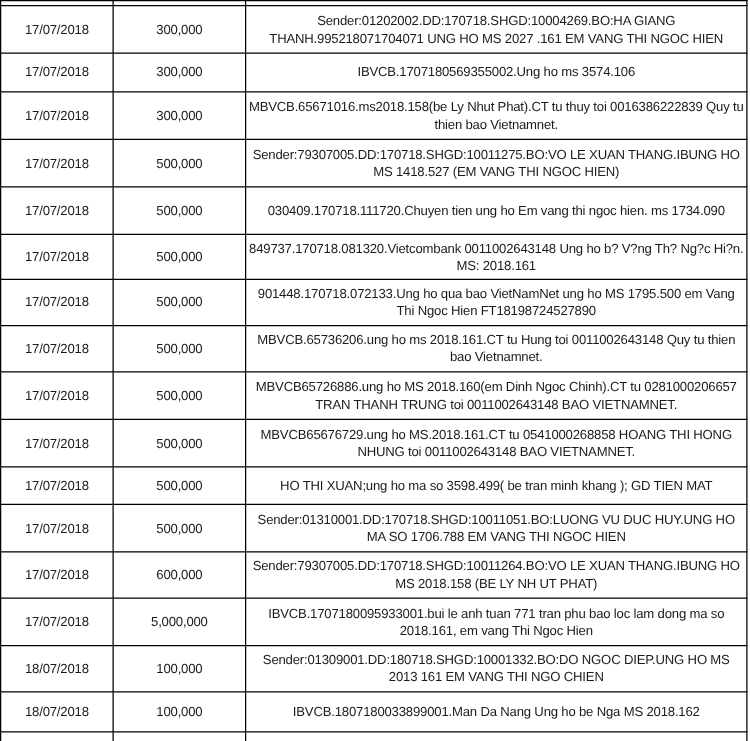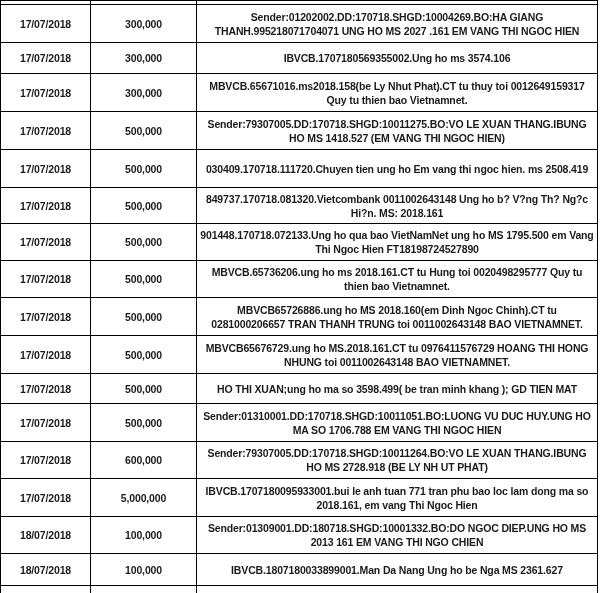--- a/index.html
+++ b/index.html
@@ -13,21 +13,21 @@
     background:var(--bg);
     font-family:"Liberation Sans", sans-serif;
     overflow:hidden;
     position:relative;
   }
   table.ledger{
     border-collapse:collapse;
     table-layout:fixed;
     width:597px;
     position:absolute;
-    left:0;top:0;font-weight:bold;
+    left:0;top:0;
   }
   table.ledger td{
     border:1.5px solid var(--border);
     color:var(--text);
     font-size:10.5px;
     letter-spacing:-0.15px;
     text-align:center;
     vertical-align:middle;
     padding:0 2px;
     overflow:hidden;
@@ -63,86 +63,86 @@
     <td class="td-desc">Sender:01202002.DD:170718.SHGD:10004269.BO:HA GIANG THANH.995218071704071 UNG HO MS 2027 .161 EM VANG THI NGOC HIEN</td>
   </tr>
       <tr class="data-row" style="height: 31px;">
     <td class="td-date">17/07/2018</td>
     <td class="td-amount">300,000</td>
     <td class="td-desc">IBVCB.1707180569355002.Ung ho ms 3574.106</td>
   </tr>
       <tr class="data-row" style="height: 38px;">
     <td class="td-date">17/07/2018</td>
     <td class="td-amount">300,000</td>
-    <td class="td-desc">MBVCB.65671016.ms2018.158(be Ly Nhut Phat).CT tu thuy toi 0012649159317 Quy tu thien bao Vietnamnet.</td>
+    <td class="td-desc">MBVCB.65671016.ms2018.158(be Ly Nhut Phat).CT tu thuy toi 0016386222839 Quy tu thien bao Vietnamnet.</td>
   </tr>
       <tr class="data-row" style="height: 38px;">
     <td class="td-date">17/07/2018</td>
     <td class="td-amount">500,000</td>
     <td class="td-desc">Sender:79307005.DD:170718.SHGD:10011275.BO:VO LE XUAN THANG.IBUNG HO MS 1418.527 (EM VANG THI NGOC HIEN)</td>
   </tr>
       <tr class="data-row" style="height: 38px;">
     <td class="td-date">17/07/2018</td>
     <td class="td-amount">500,000</td>
-    <td class="td-desc">030409.170718.111720.Chuyen tien ung ho Em vang thi ngoc hien. ms 2508.419</td>
+    <td class="td-desc">030409.170718.111720.Chuyen tien ung ho Em vang thi ngoc hien. ms 1734.090</td>
   </tr>
       <tr class="data-row" style="height: 36px;">
     <td class="td-date">17/07/2018</td>
     <td class="td-amount">500,000</td>
     <td class="td-desc">849737.170718.081320.Vietcombank 0011002643148 Ung ho b? V?ng Th? Ng?c Hi?n. MS: 2018.161</td>
   </tr>
       <tr class="data-row" style="height: 37px;">
     <td class="td-date">17/07/2018</td>
     <td class="td-amount">500,000</td>
     <td class="td-desc">901448.170718.072133.Ung ho qua bao VietNamNet ung ho MS 1795.500 em Vang Thi Ngoc Hien FT18198724527890</td>
   </tr>
       <tr class="data-row" style="height: 37px;">
     <td class="td-date">17/07/2018</td>
     <td class="td-amount">500,000</td>
-    <td class="td-desc">MBVCB.65736206.ung ho ms 2018.161.CT tu Hung toi 0020498295777 Quy tu thien bao Vietnamnet.</td>
+    <td class="td-desc">MBVCB.65736206.ung ho ms 2018.161.CT tu Hung toi 0011002643148 Quy tu thien bao Vietnamnet.</td>
   </tr>
       <tr class="data-row" style="height: 38px;">
     <td class="td-date">17/07/2018</td>
     <td class="td-amount">500,000</td>
     <td class="td-desc">MBVCB65726886.ung ho MS 2018.160(em Dinh Ngoc Chinh).CT tu 0281000206657 TRAN THANH TRUNG toi 0011002643148 BAO VIETNAMNET.</td>
   </tr>
       <tr class="data-row" style="height: 38px;">
     <td class="td-date">17/07/2018</td>
     <td class="td-amount">500,000</td>
-    <td class="td-desc">MBVCB65676729.ung ho MS.2018.161.CT tu 0976411576729 HOANG THI HONG NHUNG toi 0011002643148 BAO VIETNAMNET.</td>
+    <td class="td-desc">MBVCB65676729.ung ho MS.2018.161.CT tu 0541000268858 HOANG THI HONG NHUNG toi 0011002643148 BAO VIETNAMNET.</td>
   </tr>
       <tr class="data-row" style="height: 30px;">
     <td class="td-date">17/07/2018</td>
     <td class="td-amount">500,000</td>
     <td class="td-desc">HO THI XUAN;ung ho ma so 3598.499( be tran minh khang ); GD TIEN MAT</td>
   </tr>
       <tr class="data-row" style="height: 38px;">
     <td class="td-date">17/07/2018</td>
     <td class="td-amount">500,000</td>
     <td class="td-desc">Sender:01310001.DD:170718.SHGD:10011051.BO:LUONG VU DUC HUY.UNG HO MA SO 1706.788 EM VANG THI NGOC HIEN</td>
   </tr>
       <tr class="data-row" style="height: 37px;">
     <td class="td-date">17/07/2018</td>
     <td class="td-amount">600,000</td>
-    <td class="td-desc">Sender:79307005.DD:170718.SHGD:10011264.BO:VO LE XUAN THANG.IBUNG HO MS 2728.918 (BE LY NH UT PHAT)</td>
+    <td class="td-desc">Sender:79307005.DD:170718.SHGD:10011264.BO:VO LE XUAN THANG.IBUNG HO MS 2018.158 (BE LY NH UT PHAT)</td>
   </tr>
       <tr class="data-row" style="height: 38px;">
     <td class="td-date">17/07/2018</td>
     <td class="td-amount">5,000,000</td>
     <td class="td-desc">IBVCB.1707180095933001.bui le anh tuan 771 tran phu bao loc lam dong ma so 2018.161, em vang Thi Ngoc Hien</td>
   </tr>
       <tr class="data-row" style="height: 37px;">
     <td class="td-date">18/07/2018</td>
     <td class="td-amount">100,000</td>
     <td class="td-desc">Sender:01309001.DD:180718.SHGD:10001332.BO:DO NGOC DIEP.UNG HO MS 2013 161 EM VANG THI NGO CHIEN</td>
   </tr>
       <tr class="data-row" style="height: 32px;">
     <td class="td-date">18/07/2018</td>
     <td class="td-amount">100,000</td>
-    <td class="td-desc">IBVCB.1807180033899001.Man Da Nang Ung ho be Nga MS 2361.627</td>
+    <td class="td-desc">IBVCB.1807180033899001.Man Da Nang Ung ho be Nga MS 2018.162</td>
   </tr>
       <tr class="sliver sliver-bottom" style="height:8px">
       <td></td>
       <td></td>
       <td></td>
     </tr>
   </tbody>
 </table>
 
 </body></html>

